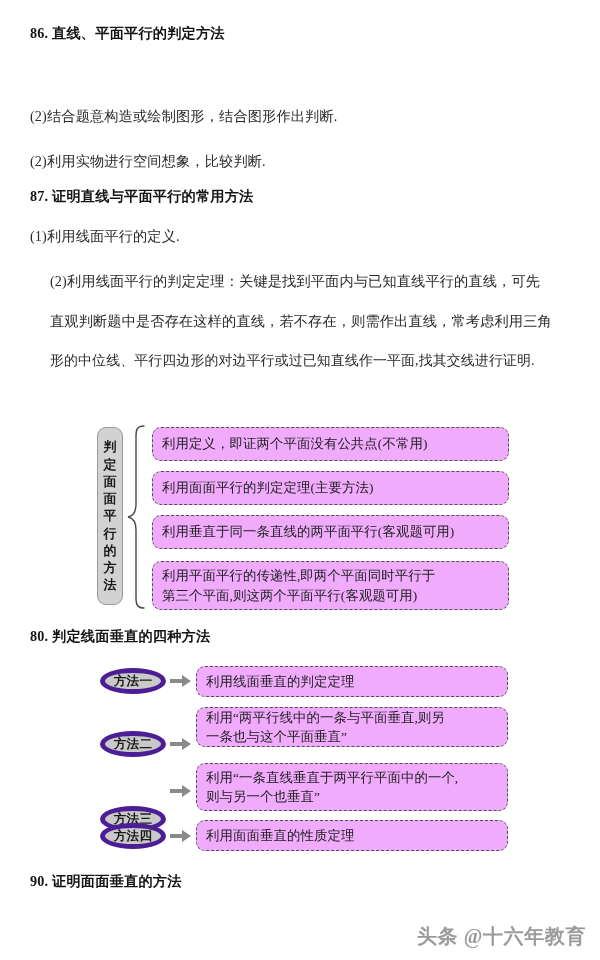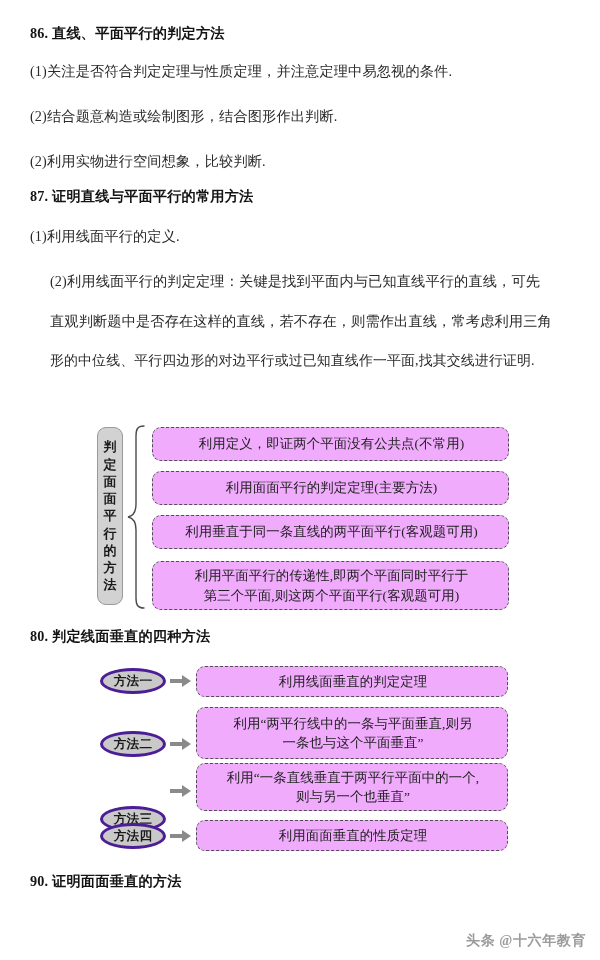--- a/index.html
+++ b/index.html
@@ -13,21 +13,20 @@
     position: relative;
     overflow: hidden;
     font-family: "Liberation Serif", "DejaVu Serif", serif;
     color: #1b1b1b;
   }
 
   .page {
     position: absolute;
     inset: 0;
     padding: 0;
-    text-align: center;
   }
 
   
   .sec-head {
     position: absolute;
     left: 30px;
     font-size: 14.2px;
     font-weight: bold;
     letter-spacing: 0.2px;
     white-space: nowrap;
@@ -97,21 +96,21 @@
     white-space: nowrap;
   }
 
   
   .ellipse {
     position: absolute;
     width: 66px;
     height: 26px;
     border-radius: 50%;
     background: #c9c9c9;
-    border: 3px solid #4c1d95;
+    border: 5px solid #4c1d95;
     box-sizing: border-box;
     display: flex;
     align-items: center;
     justify-content: center;
     font-size: 12.6px;
     font-weight: bold;
     color: #1a1a1a;
     letter-spacing: 0.3px;
   }
 
@@ -120,35 +119,34 @@
     width: 22px;
     height: 14px;
     color: #8a8a8a;
   }
 
   
   .watermark {
     position: absolute;
     right: 14px;
     bottom: 10px;
-    font-size: 14px;
+    font-size: 20px;
     font-weight: bold;
     color: #8e8e8e;
     letter-spacing: 0.6px;
     white-space: nowrap;
     opacity: 0.88;
   }
 </style>
 </head>
 <body>
 
 <div class="page">
 
   <div class="sec-head" style="top:24px">86. 直线、平面平行的判定方法</div>
-  <div class="para" style="top:62px">(1)关注是否符合判定定理与性质定理，并注意定理中易忽视的条件.</div>
   <div class="para" style="top:107px">(2)结合题意构造或绘制图形，结合图形作出判断.</div>
   <div class="para" style="top:152px">(2)利用实物进行空间想象，比较判断.</div>
 
   <div class="sec-head" style="top:187px">87. 证明直线与平面平行的常用方法</div>
   <div class="para" style="top:227px">(1)利用线面平行的定义.</div>
   <div class="para wide" style="top:272px">(2)利用线面平行的判定定理：关键是找到平面内与已知直线平行的直线，可先</div>
   <div class="para wide" style="top:312px">直观判断题中是否存在这样的直线，若不存在，则需作出直线，常考虑利用三角</div>
   <div class="para wide" style="top:352px;font-size:13.9px">形的中位线、平行四边形的对边平行或过已知直线作一平面,找其交线进行证明.</div>
 
 
@@ -201,21 +199,21 @@
     <div class="dbox" style="left:196px;top:666px;width:312px;height:31px">
       <div>利用线面垂直的判定定理</div>
     </div>
 
     <div class="ellipse" style="left:100px;top:731px">
       <span>方法二</span>
     </div>
     <svg class="arrow" style="left:170px;top:737px" viewBox="0 0 22 14">
       <path d="M0 5 L12 5 L12 1 L21 7 L12 13 L12 9 L0 9 Z" fill="#8a8a8a"></path>
     </svg>
-    <div class="dbox" style="left:196px;top:707px;width:312px;height:52px">
+    <div class="dbox" style="left:196px;top:707px;width:312px;height:40px">
       <div>利用“两平行线中的一条与平面垂直,则另</div>
       <div>一条也与这个平面垂直”</div>
     </div>
 
     <div class="ellipse" style="left:100px;top:806px">
       <span>方法三</span>
     </div>
     <svg class="arrow" style="left:170px;top:784px" viewBox="0 0 22 14">
       <path d="M0 5 L12 5 L12 1 L21 7 L12 13 L12 9 L0 9 Z" fill="#8a8a8a"></path>
     </svg>

